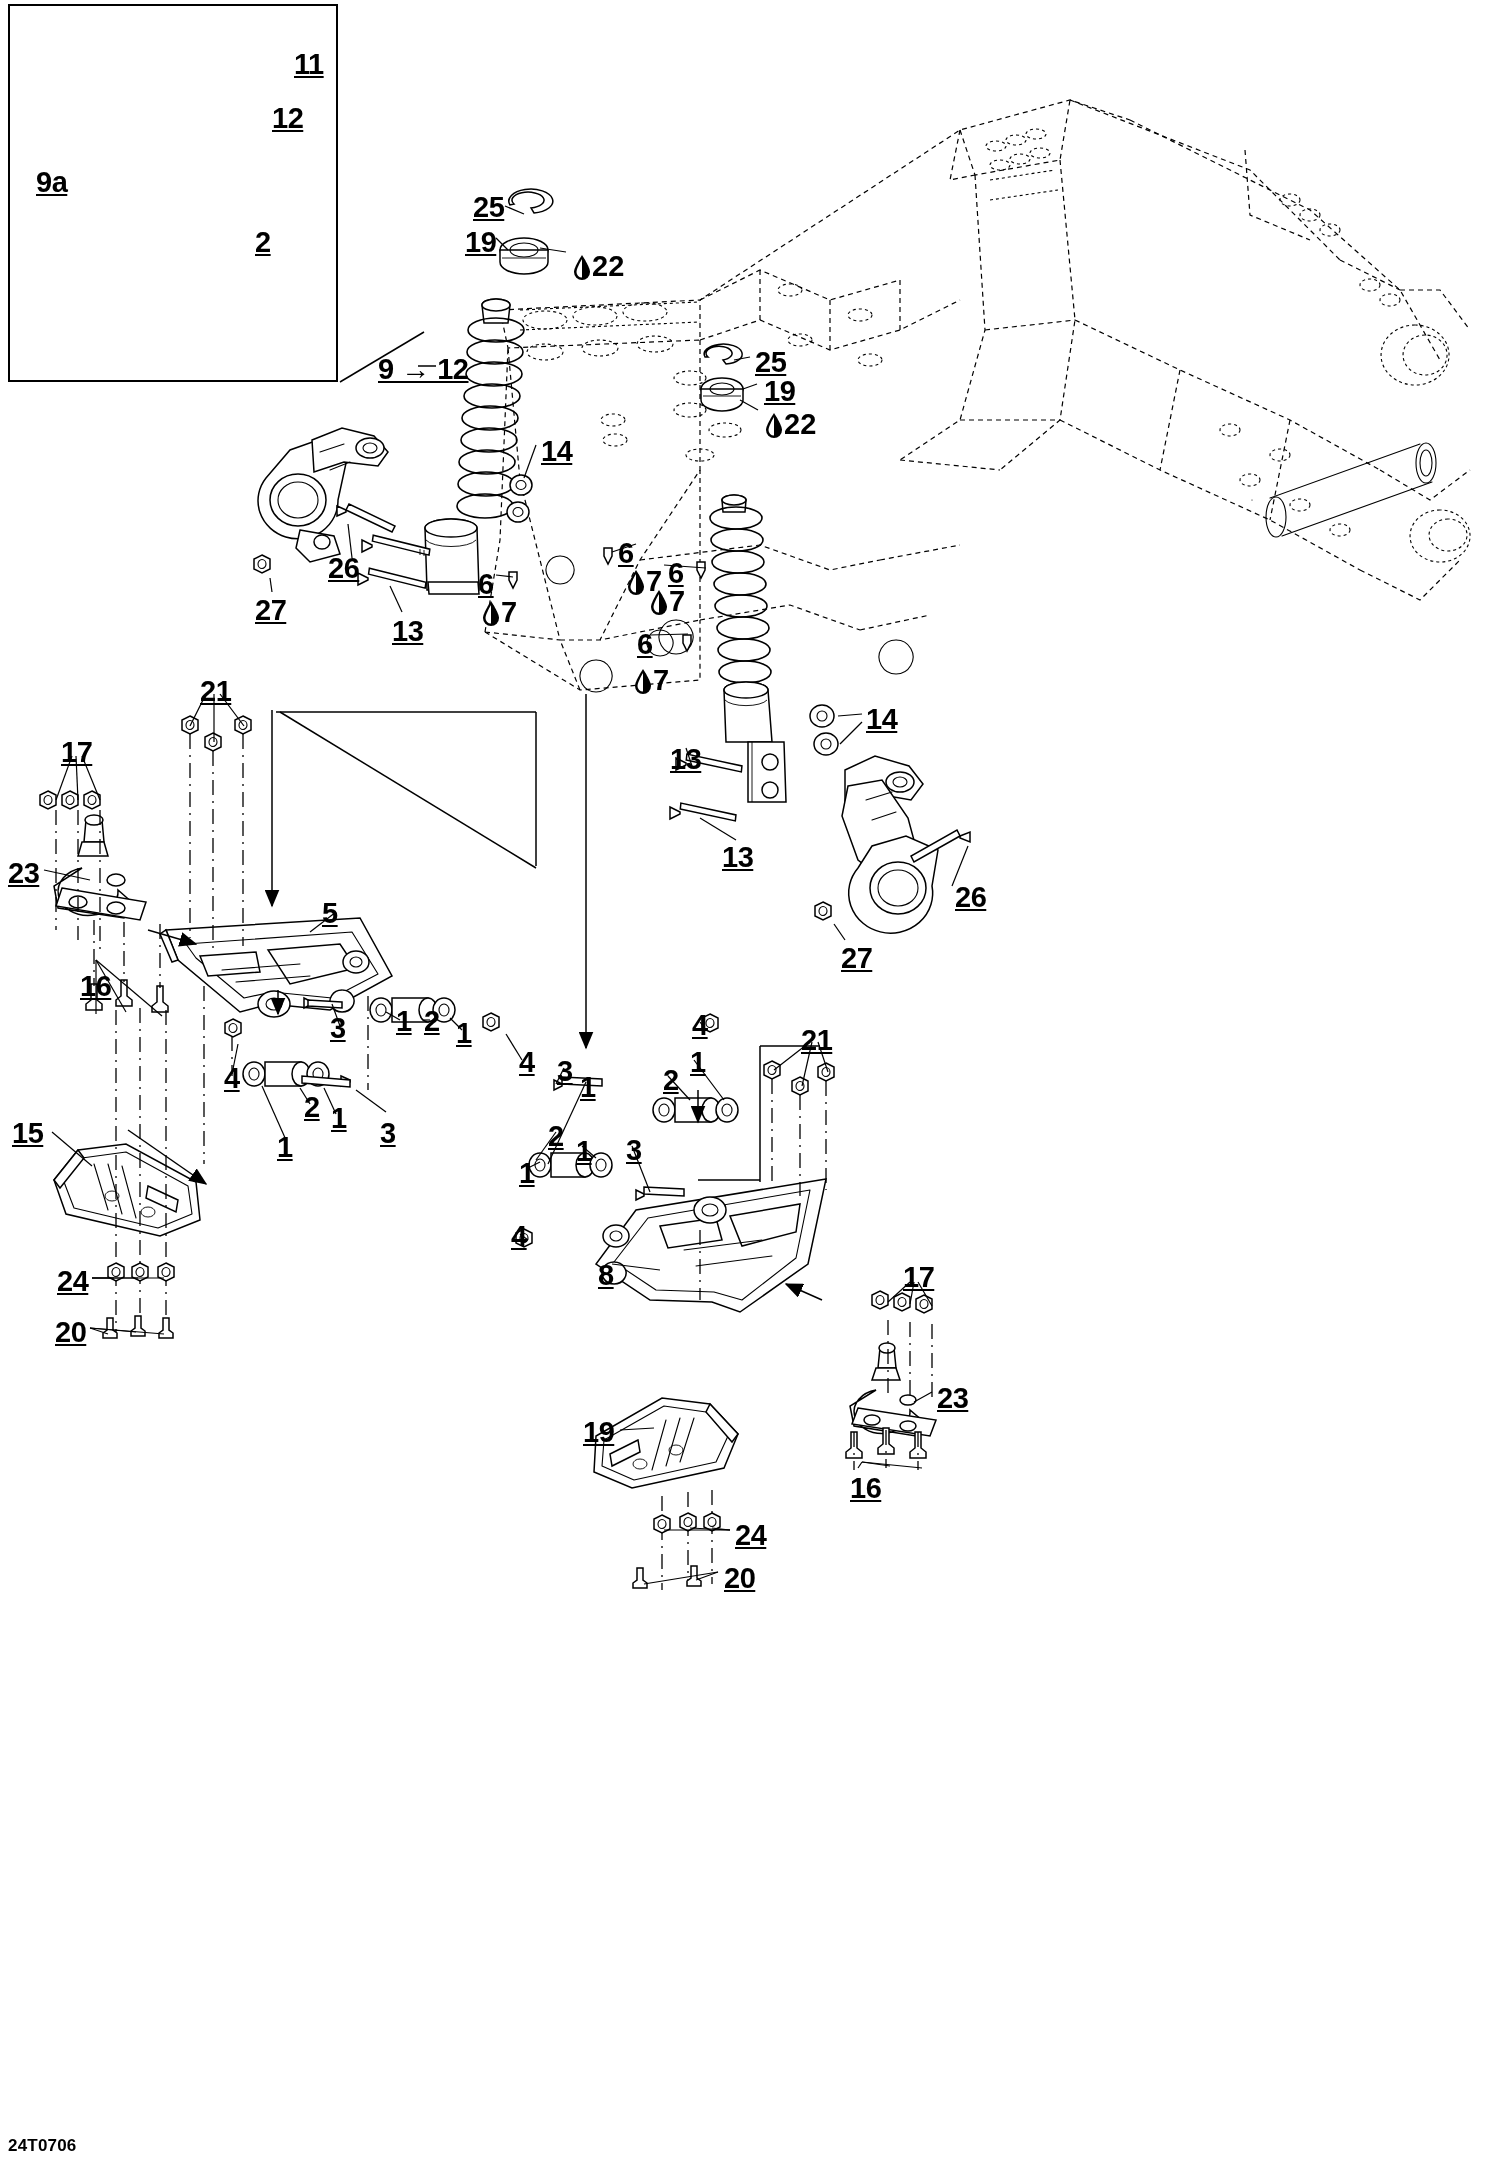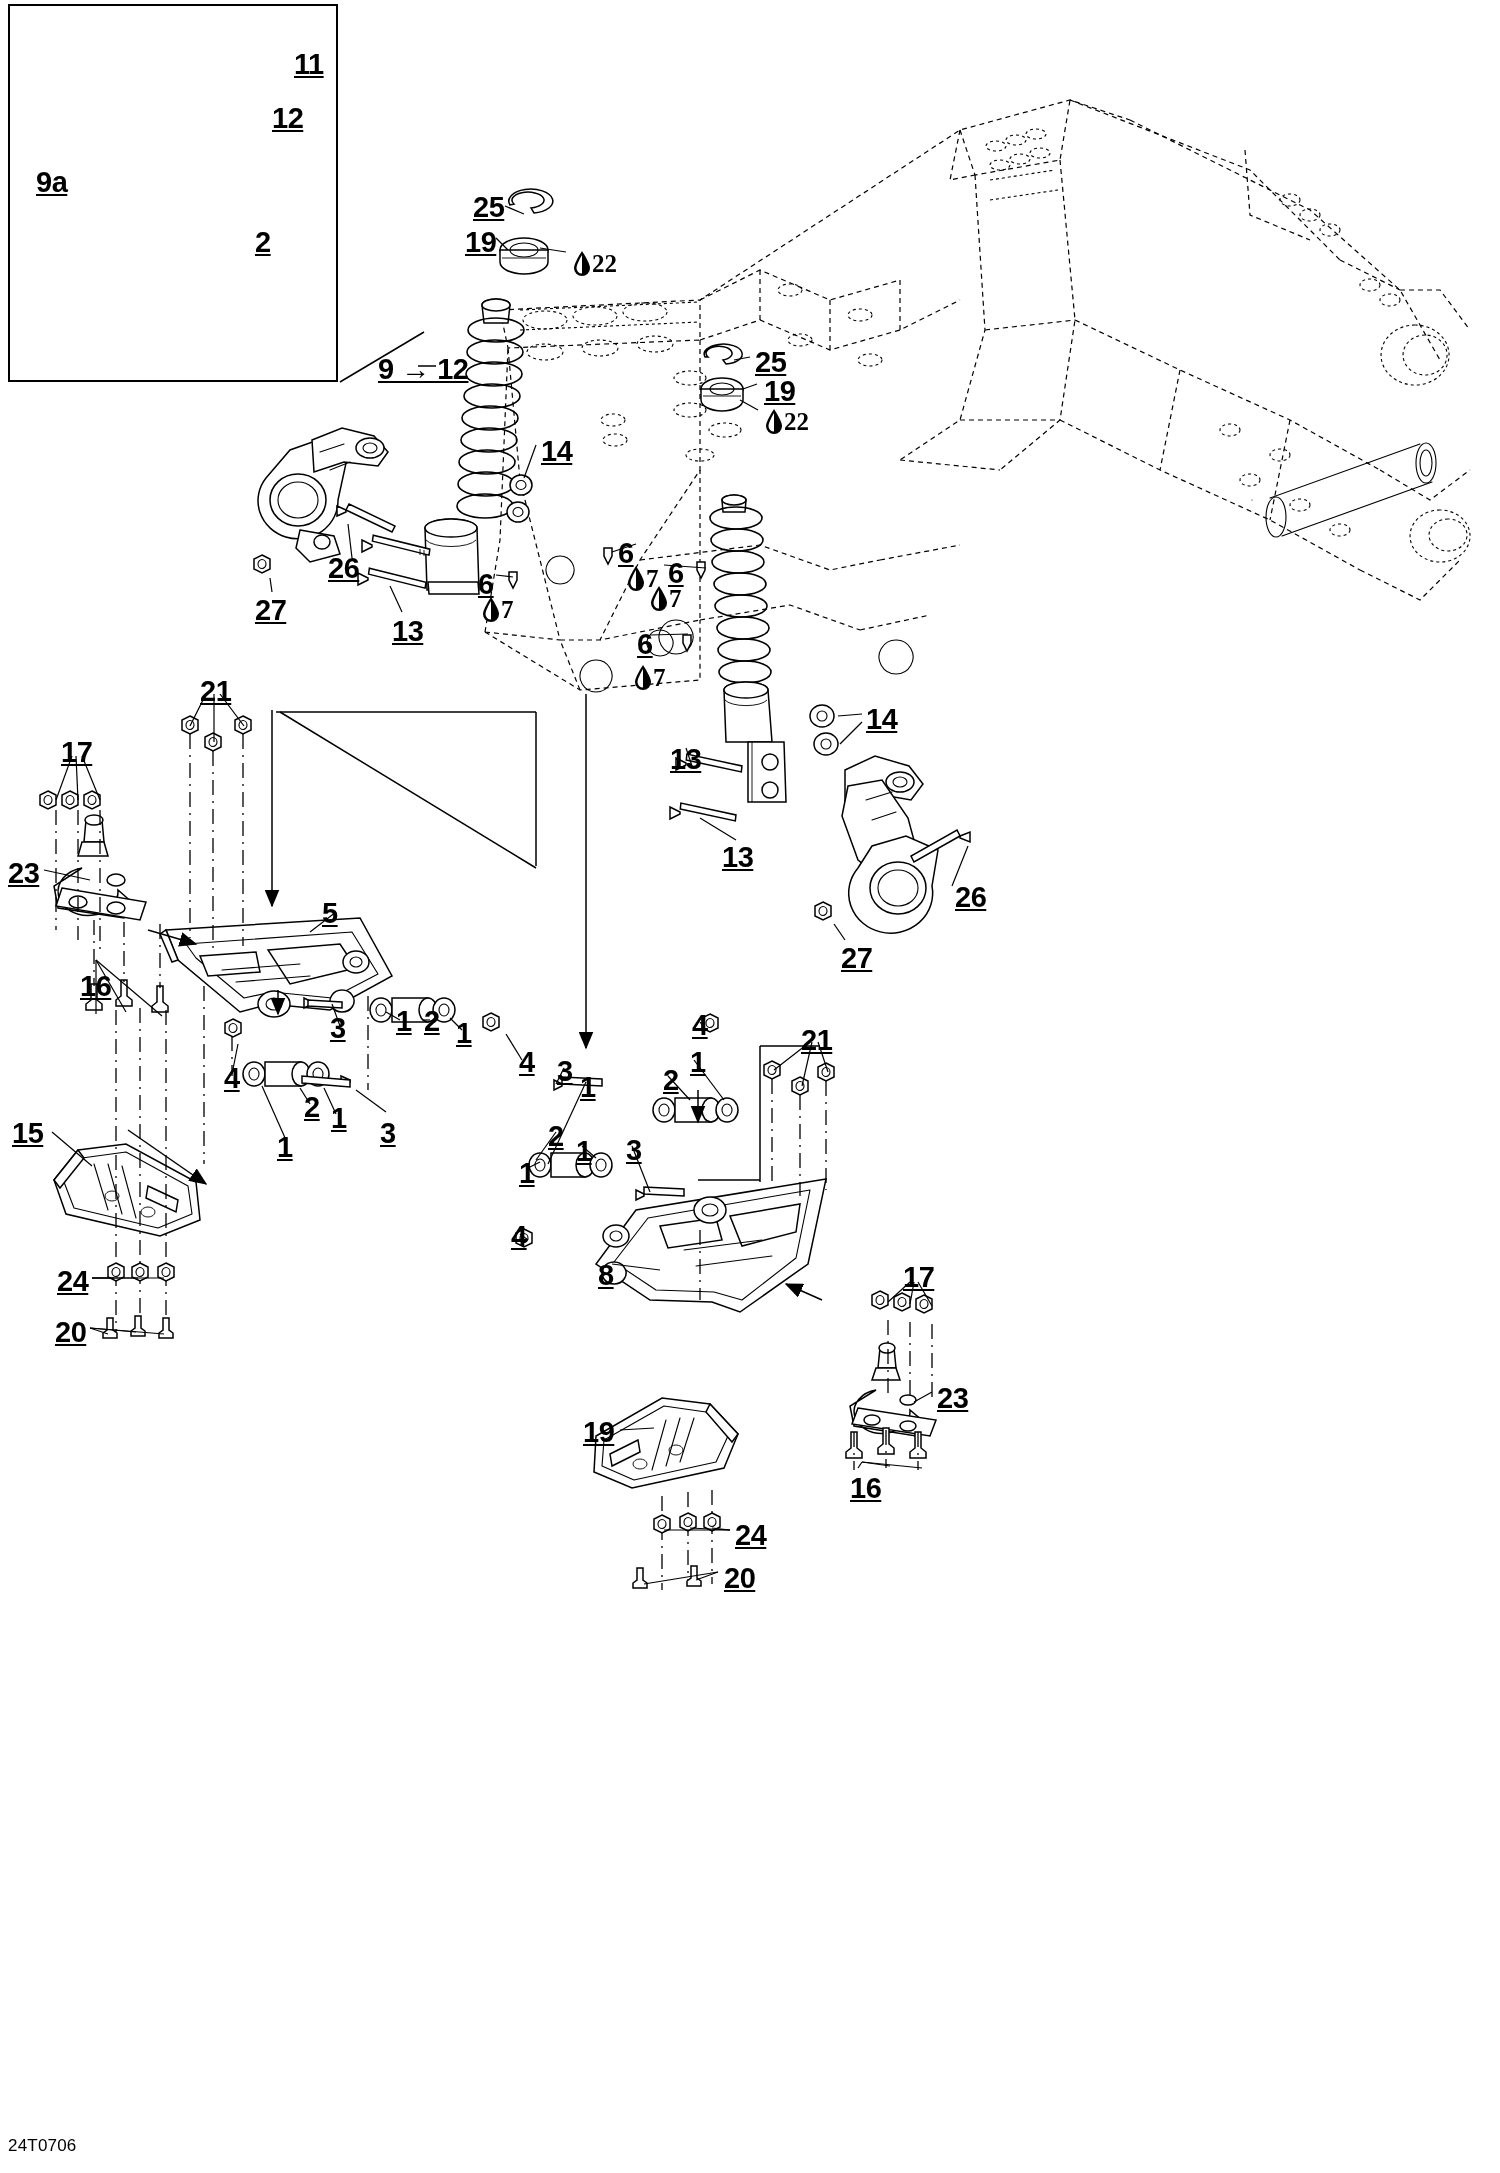--- a/index.html
+++ b/index.html
@@ -31,43 +31,44 @@
     font-size:29px;
     line-height:1;
     color:#000;
     white-space:nowrap;
     letter-spacing:-0.5px;
     text-decoration:underline;
   }
   .drop-label{
     position:absolute;
     display:flex;
+    align-items:center;
     gap:1px;
-    font-family:Liberation Serif, serif;
+    font-family:Liberation Sans, sans-serif;
     font-weight:700;
-    font-size:25px;
+    font-size:29px;
     white-space:nowrap;
   }
   
   #inset-box{
     position:absolute;
     left:8px; top:4px;
     width:330px; height:378px;
     border:2px solid #000;
     background:#fff;
     box-sizing:border-box;
   }
   
   #drawing-code{
     position:absolute;
     left:8px;
     top:2136px;
     font-family:"Liberation Sans", sans-serif;
     font-size:17px;
-    font-weight:400;
+    font-weight:700;
     letter-spacing:0.2px;
     color:#000;
   }
   .gp{fill:none;stroke:#000;stroke-width:1.6;stroke-linejoin:round;stroke-linecap:round;}
   .gp-thin{fill:none;stroke:#000;stroke-width:1.1;stroke-linejoin:round;stroke-linecap:round;}
   .gp-hair{fill:none;stroke:#000;stroke-width:0.9;}
   .lead{fill:none;stroke:#000;stroke-width:1.5;}
   .leadthin{fill:none;stroke:#000;stroke-width:1.2;}
   .axis{fill:none;stroke:#000;stroke-width:1.3;stroke-dasharray:15 6 2 6;}
   .hidden-d{fill:none;stroke:#000;stroke-width:1.2;stroke-dasharray:5 4;}

